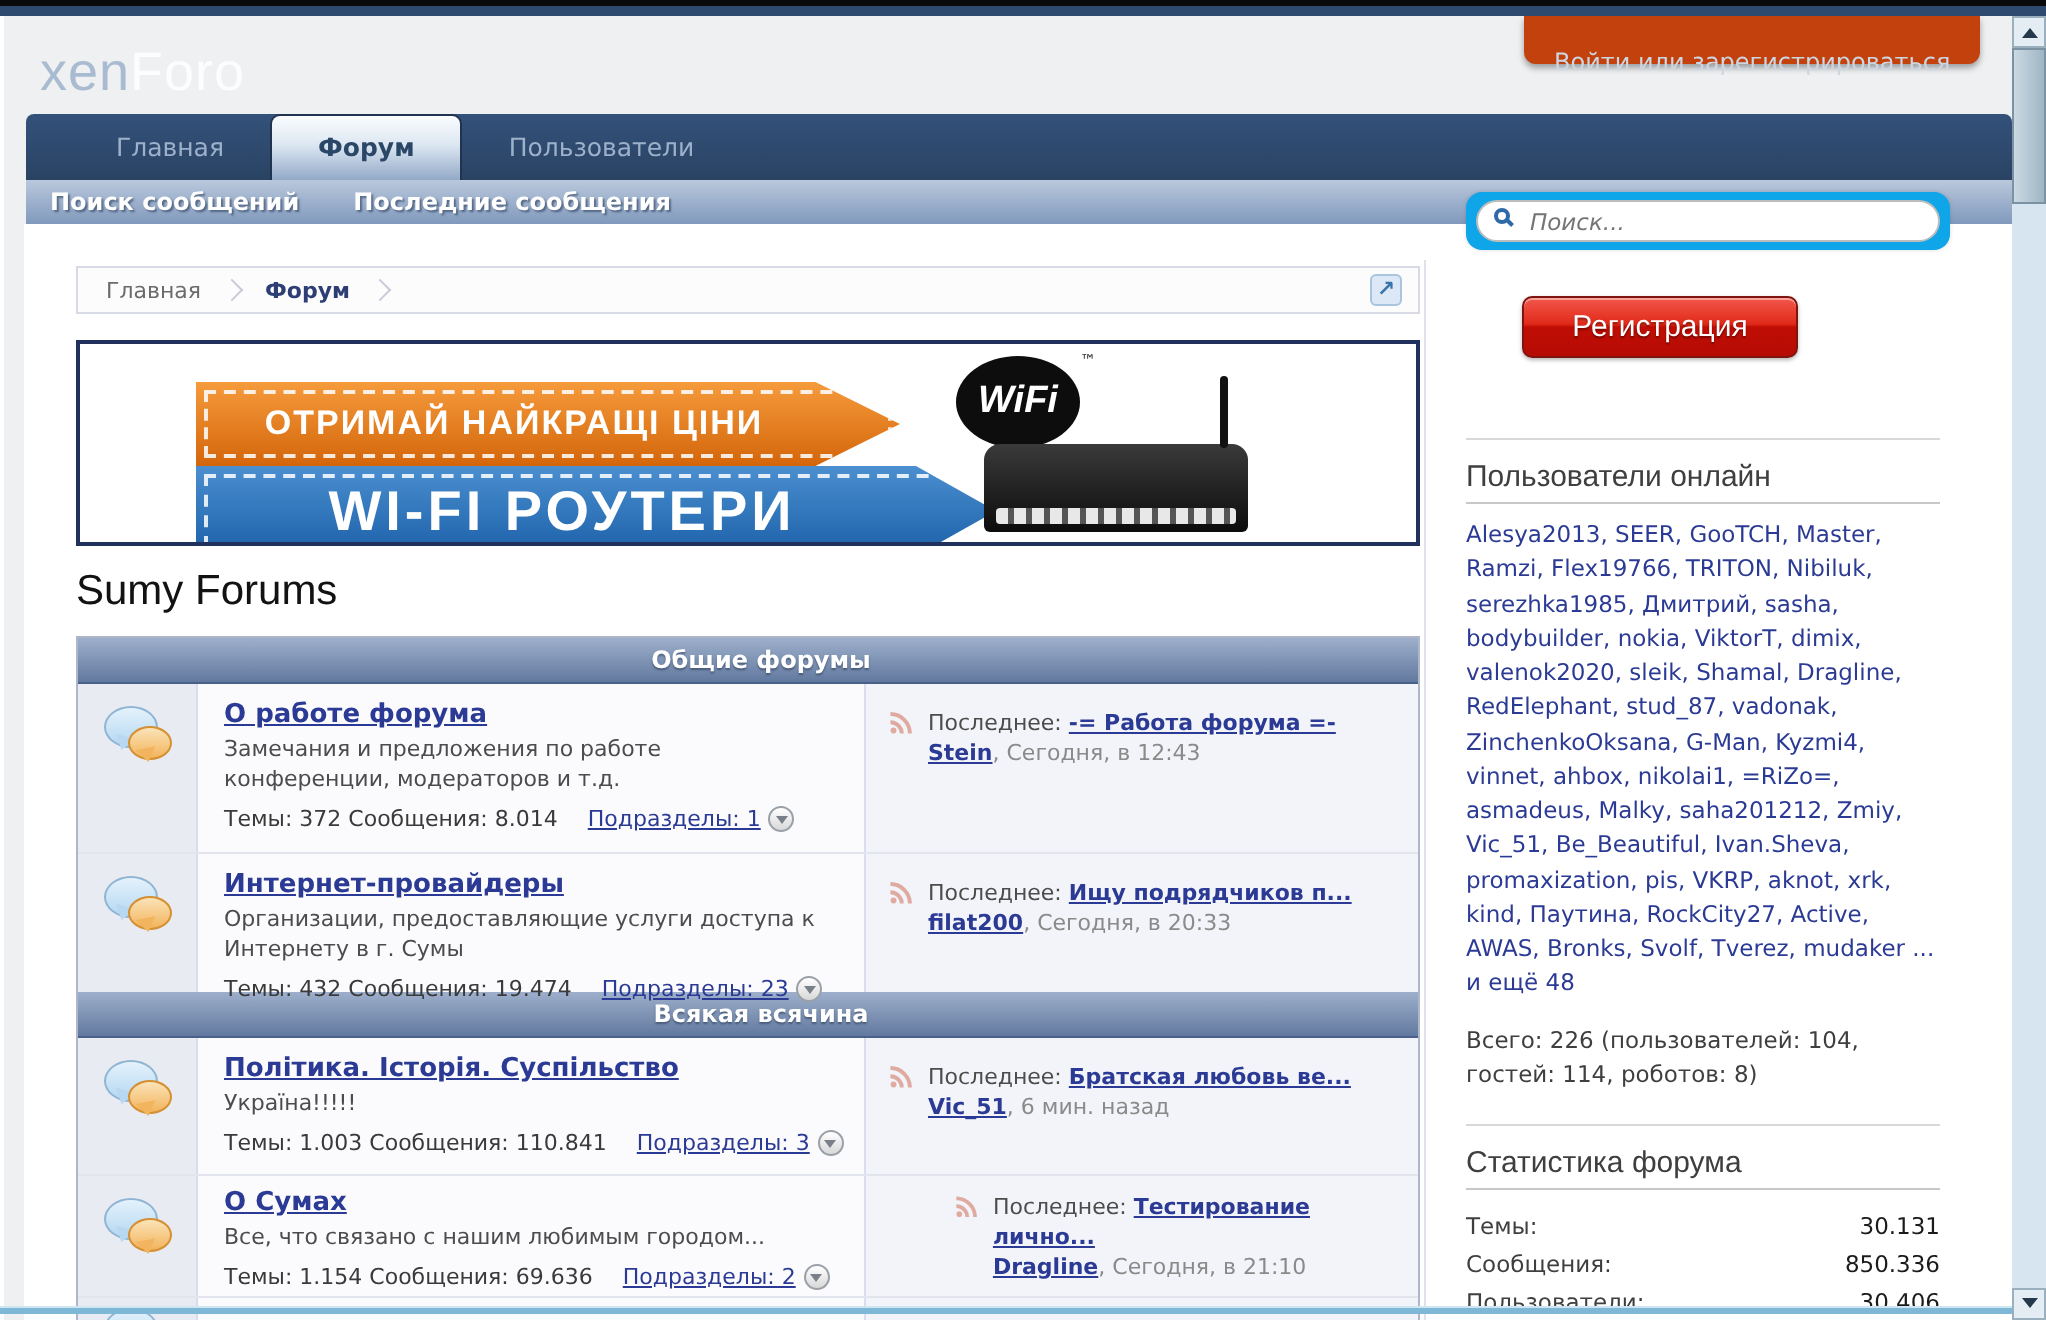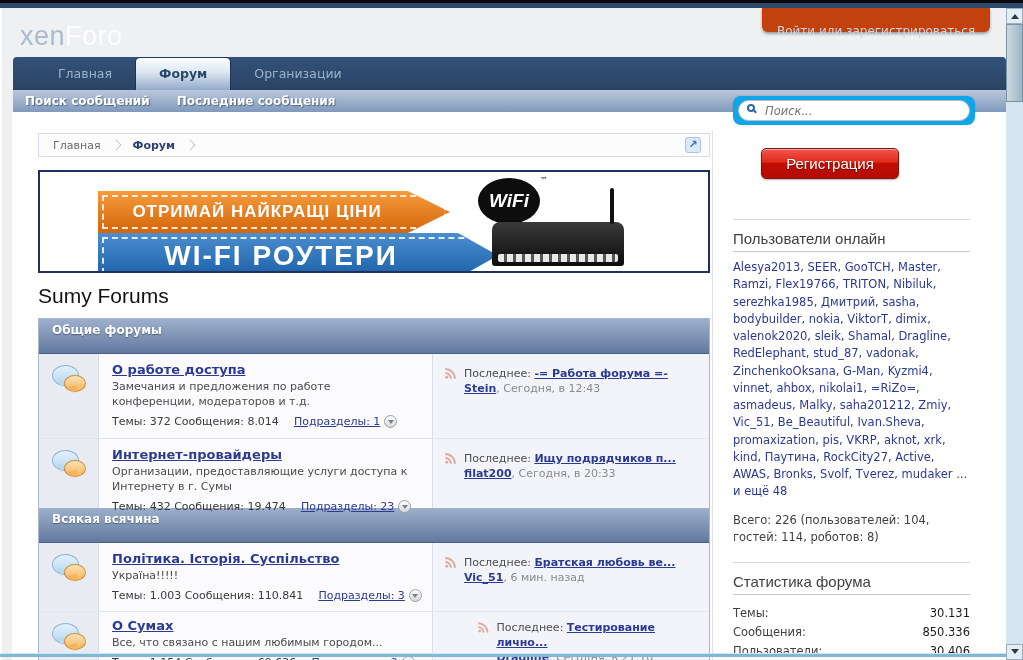--- a/index.html
+++ b/index.html
@@ -87,23 +87,23 @@
                     background:#111; border-radius:2px; }
   .router::after { content:''; position:absolute; left:6px; bottom:4px; right:6px; height:8px;
                    background:repeating-linear-gradient(90deg,#e8e8e8 0 6px,#555 6px 9px);
                    border-radius:2px; }
 
   .page-title { position:absolute; left:26px; top:172px; font-family:"Liberation Sans",sans-serif;
                 font-size:21px; font-weight:400; color:#121212; }
 
   
   .forumlist { position:absolute; left:26px; top:206px; width:672px; border:1px solid #aeb6ca; }
-  .cat-head { height:35px; line-height:23px; padding-left:13px; color:#fff; font-weight:bold;
+  .cat-head { height:23px; line-height:23px; padding-left:13px; color:#fff; font-weight:bold;
               font-size:12px; text-shadow:0 1px 1px rgba(30,45,70,.5);
-              background:linear-gradient(#9dafcb,#62799f); border-bottom:1px solid #49608a; }
+              background:linear-gradient(#9dafcb,#62799f); border-bottom:1px solid #49608a;text-align:center; }
   .frow { display:flex; background:#fbfbfd; }
   .frow + .frow { border-top:1px solid #e3e5ee; }
   .cell-icon { width:60px; min-width:60px; border-right:1px solid #dadded; background:#e9ebf3;
                display:flex; justify-content:center; padding-top:11px; }
   .cell-main { flex:1; padding:8px 10px 6px 13px; }
   .cell-last { width:277px; min-width:277px; border-left:1px solid #dadded; background:#f3f4f9;
                padding:12px 8px 0 11px; display:flex; gap:7px; align-items:flex-start; }
   .ftitle { font-size:13px; font-weight:bold; color:#2b3a94; text-decoration:underline; display:inline-block; }
   .fdesc { margin-top:3px; font-size:11px; color:#4c4c4c; line-height:1.35; max-width:302px; }
   .fstats { margin-top:5px; font-size:11px; color:#3a3a3a; display:flex; align-items:center; }
@@ -169,21 +169,21 @@
 
 <div class="page">
 
   <div class="logo"><span class="p1">xen</span><span class="p2">Foro</span></div>
 
   <a class="login-btn">Войти или зарегистрироваться</a>
 
   <div class="navbar">
     <a class="tab">Главная</a>
     <a class="tab active">Форум</a>
-    <a class="tab">Организации</a>
+    <a class="tab">Пользователи</a>
   </div>
 
   <div class="subnav">
     <a>Поиск сообщений</a>
     <a>Последние сообщения</a>
   </div>
 
   <div class="search-wrap">
     <div class="search-inner">
       <span class="mag"></span>
@@ -217,21 +217,21 @@
       <div class="cat-head">Общие форумы</div>
 
       <div class="frow" style="height:84px;">
         <div class="cell-icon">
           <div class="bub">
               <span class="b1"></span>
               <span class="b2"></span>
             </div>
         </div>
         <div class="cell-main">
-          <a class="ftitle">О работе доступа</a>
+          <a class="ftitle">О работе форума</a>
           <div class="fdesc">Замечания и предложения по работе конференции, модераторов и т.д.</div>
           <div class="fstats">
             <span>Темы: 372 Сообщения: 8.014</span>
             <a class="sublink">Подразделы: 1</a>
             <span class="dd"></span>
           </div>
         </div>
         <div class="cell-last">
           <svg class="rss" width="13" height="13" viewBox="0 0 16 16">
               <circle cx="3.4" cy="12.6" r="1.8" fill="#dfaba0"></circle>

